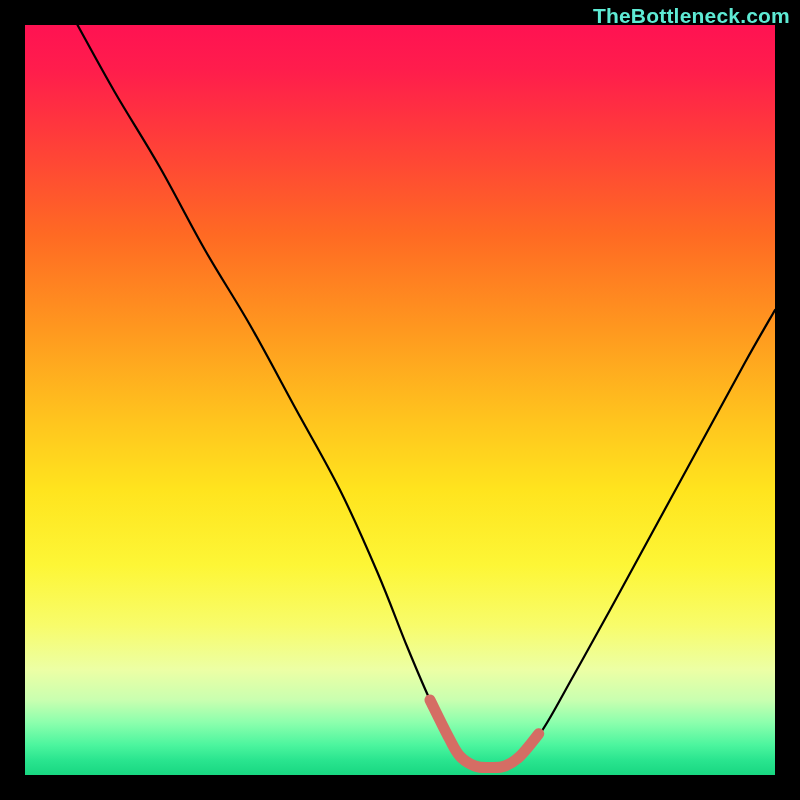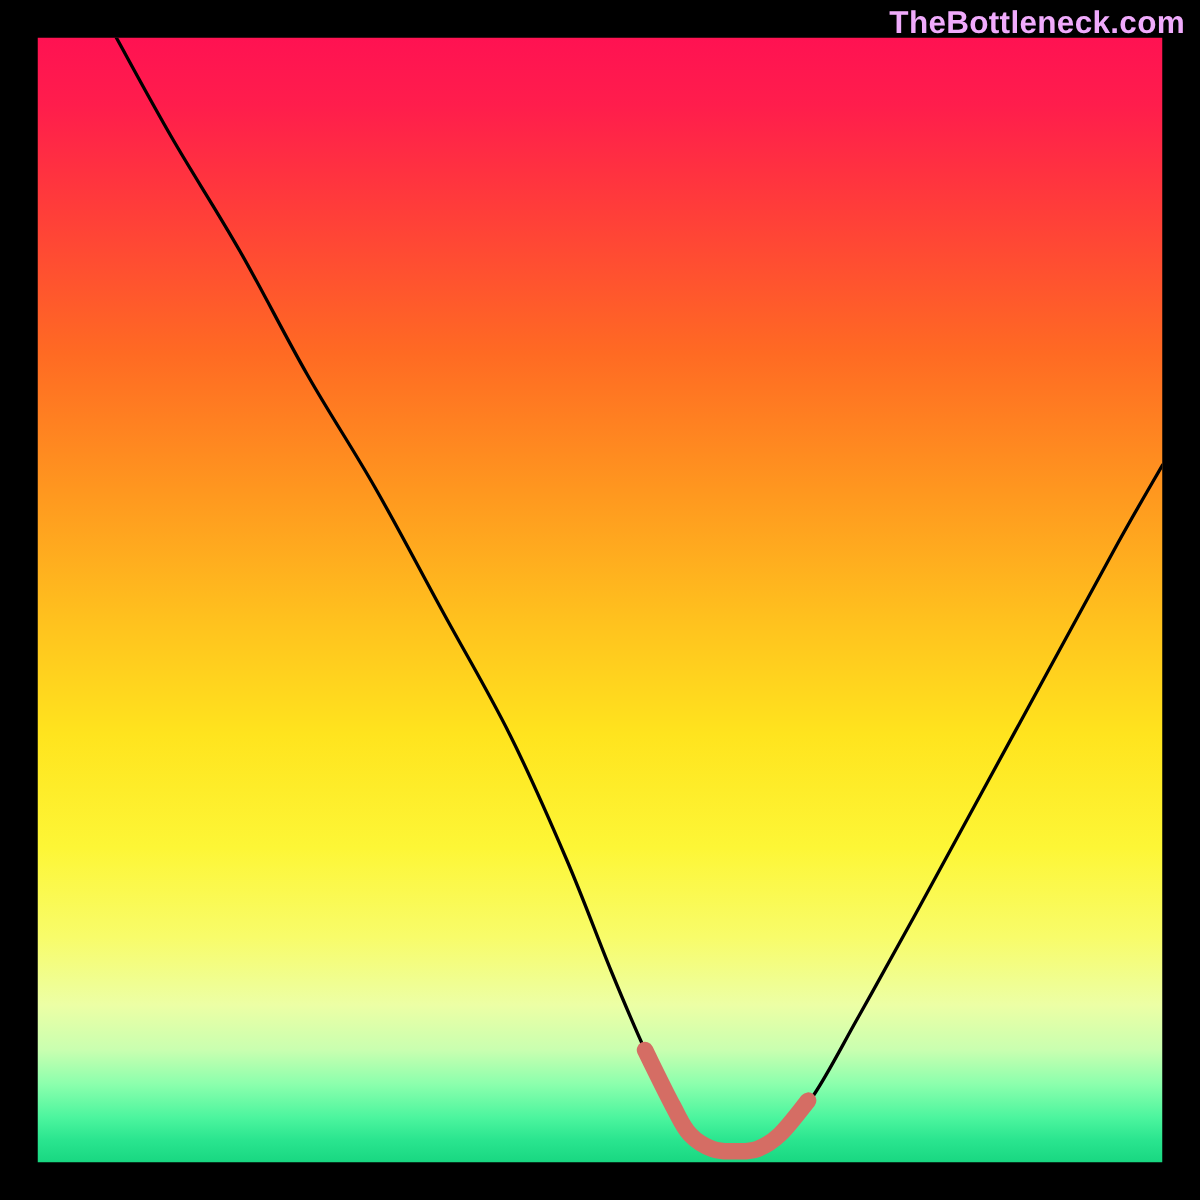--- a/index.html
+++ b/index.html
@@ -41,21 +41,21 @@
     );
   }
   .watermark {
     position: absolute;
     top: 4px;
     right: 10px;
     font-family: Arial, Helvetica, sans-serif;
     font-size: 21px;
     font-weight: 600;
     letter-spacing: 0.2px;
-    color: #f0abfc;
+    color: #5eead4;
     user-select: none;
   }
   svg.curve {
     position: absolute;
     inset: 0;
     width: 100%;
     height: 100%;
   }
 </style>
 </head>

